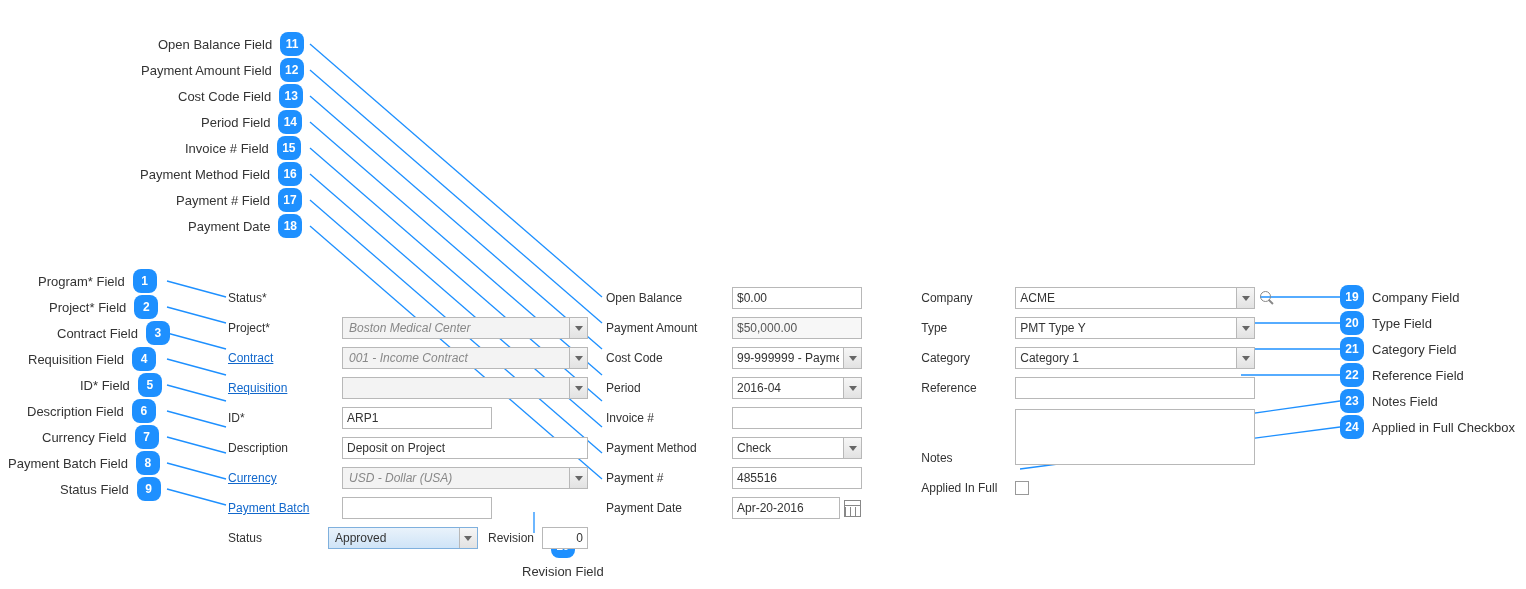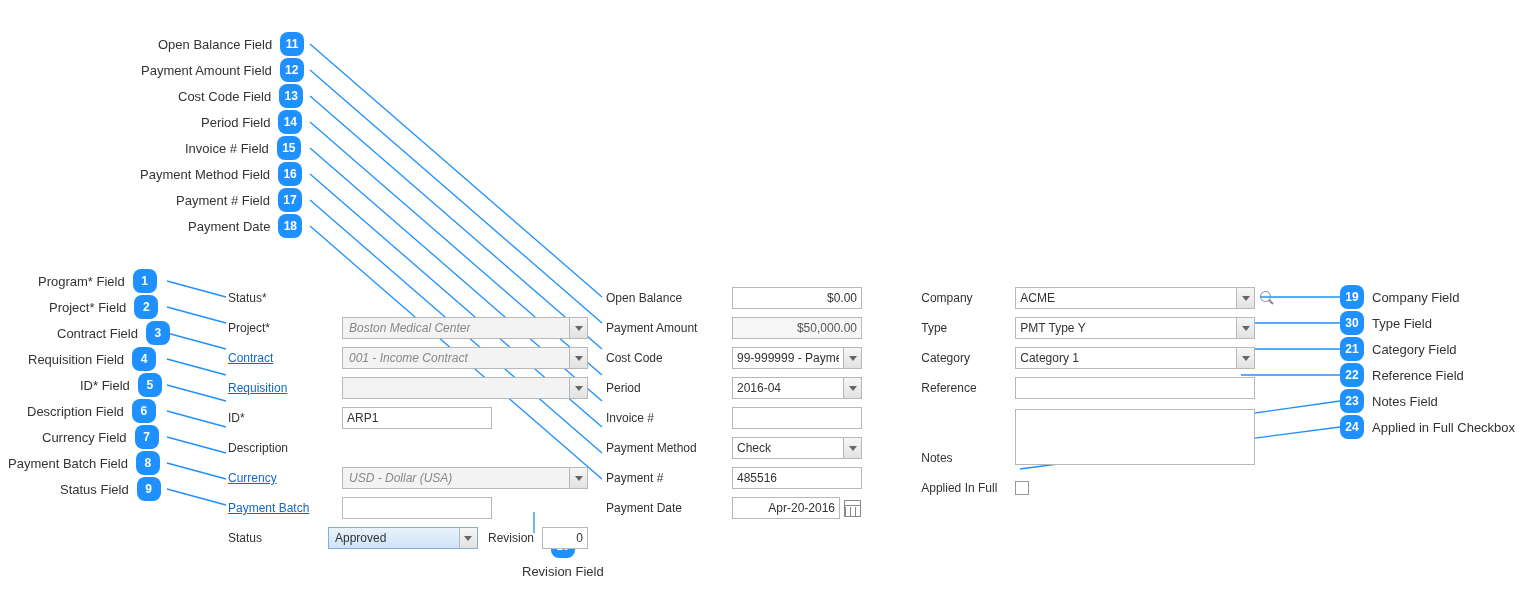--- a/index.html
+++ b/index.html
@@ -88,21 +88,21 @@
     border: 1px solid #B8B8B8;
     background: #fff;
     height: 22px;
     padding: 2px 4px;
     font-family: inherit;
     font-size: 12px;
     color: #333;
   }
   .input { width: 100%; }
   .input.narrow { width: 150px; }
-  .input.num { text-align: right; }
+  .input.num { }
   .input.small { width: 46px; text-align: right; }
   .input.disabled, .select.disabled {
     background: #F3F3F3;
     color: #888;
     font-style: italic;
   }
   .input.readonly {
     background: #F7F7F7;
     color: #555;
   }
@@ -348,21 +348,21 @@
 </div>
 
 <div class="callout right-side" style="top:285px; left:1340px;">
   <div class="badge">
       <span>19</span>
     </div>
   <span>Company Field</span>
 </div>
 <div class="callout right-side" style="top:311px; left:1340px;">
   <div class="badge">
-      <span>30</span>
+      <span>20</span>
     </div>
   <span>Type Field</span>
 </div>
 <div class="callout right-side" style="top:337px; left:1340px;">
   <div class="badge">
       <span>21</span>
     </div>
   <span>Category Field</span>
 </div>
 <div class="callout right-side" style="top:363px; left:1340px;">
@@ -430,20 +430,23 @@
 
     <div class="row">
       <span class="label">ID*</span>
       <div class="field-wrap">
         <input class="input narrow" value="ARP1" style="">
       </div>
     </div>
 
     <div class="row">
       <span class="label">Description</span>
+      <div class="field-wrap">
+        <input class="input" value="Deposit on Project" style="">
+      </div>
     </div>
 
     <div class="row">
       <span class="label link">Currency</span>
       <div class="field-wrap">
         <div class="select disabled">
           <span class="val">USD - Dollar (USA)</span>
           <span class="arrow">
               <span></span>
             </span>

